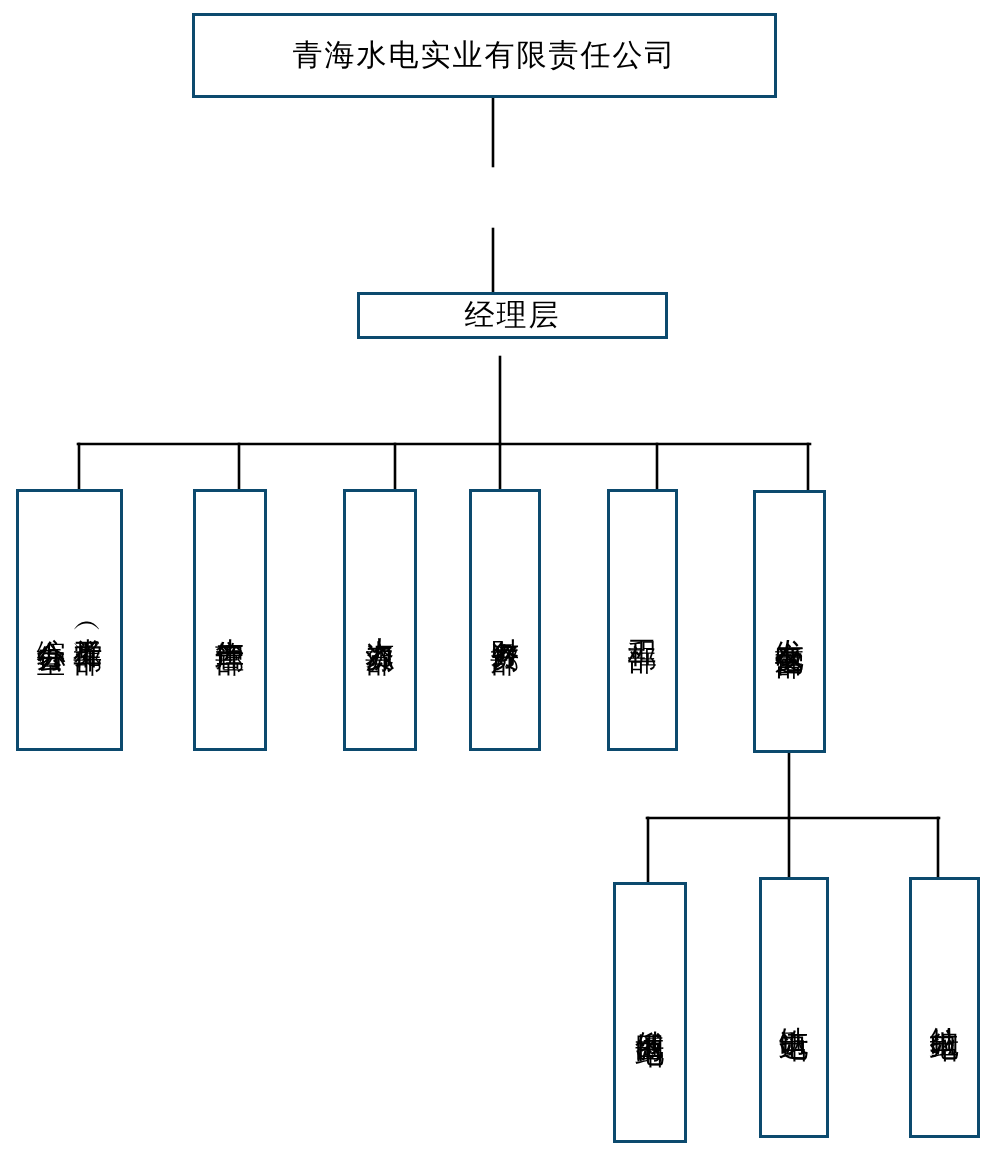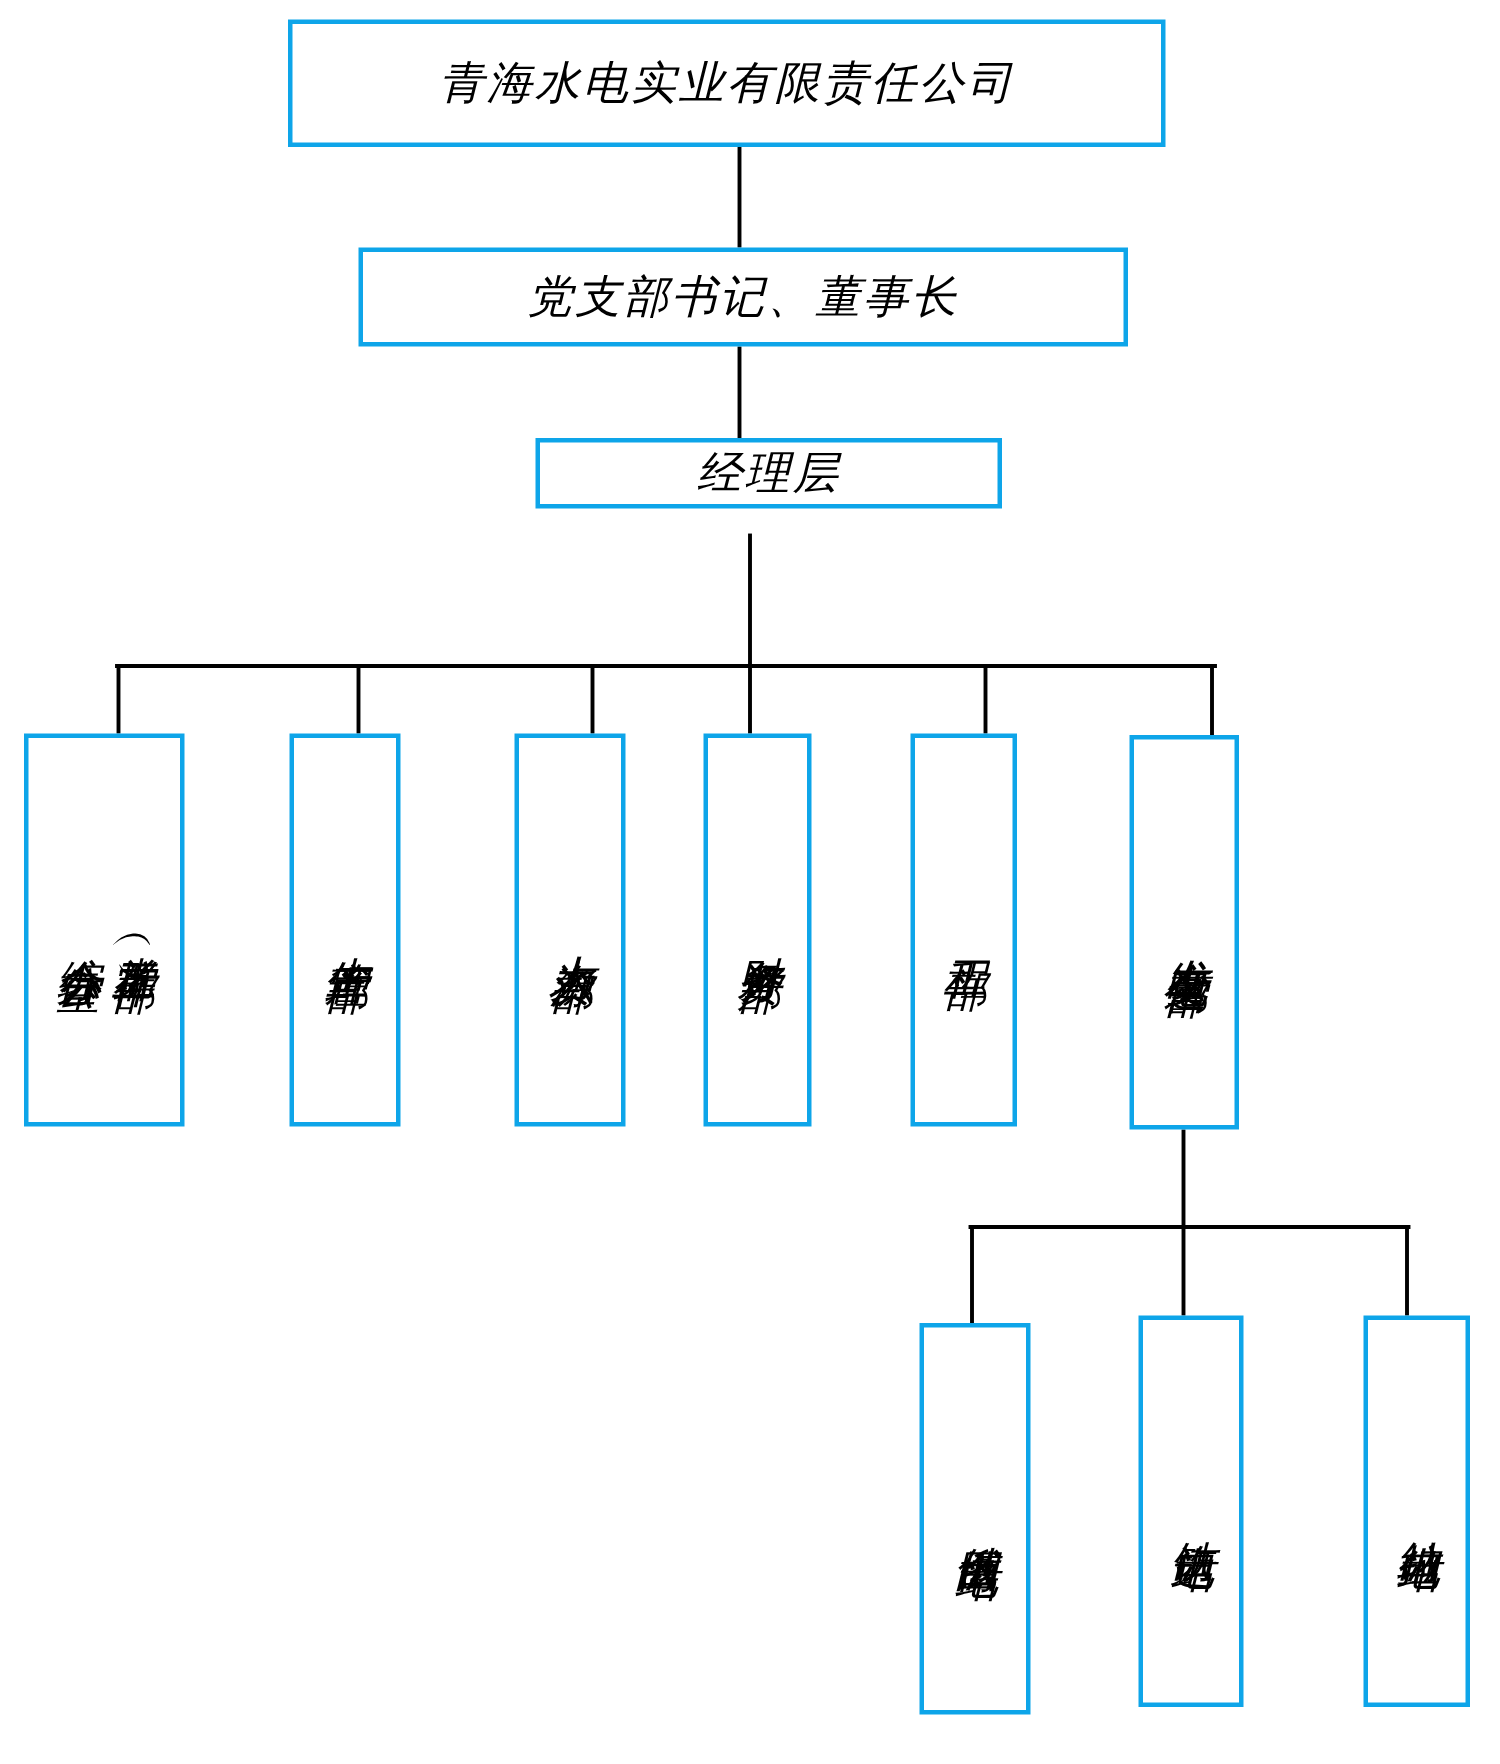--- a/index.html
+++ b/index.html
@@ -19,26 +19,25 @@
   .connectors {
     position: absolute;
     left: 0;
     top: 0;
     width: 1000px;
     height: 1176px;
   }
   .node {
     position: absolute;
     box-sizing: border-box;
-    border: 3px solid #0ea5e9;
+    border: 3px solid #0c4a6e;
     background: #ffffff;
     display: flex;
     align-items: center;
     justify-content: center;
-    font-style: italic;
   }
   .node.h {
     font-size: 30px;
     letter-spacing: 2px;
     white-space: nowrap;
   }
   .vtext {
     writing-mode: vertical-rl;
     text-orientation: mixed;
     font-size: 29px;
@@ -90,21 +89,20 @@
       <line x1="789" y1="752" x2="789" y2="818"></line>
       <line x1="647" y1="818" x2="939" y2="818"></line>
       <line x1="648" y1="818" x2="648" y2="883"></line>
       <line x1="789" y1="818" x2="789" y2="878"></line>
       <line x1="938" y1="818" x2="938" y2="878"></line>
     </g>
   </svg>
 
   <div class="node h box-company">青海水电实业有限责任公司</div>
 
-  <div class="node h box-secretary">党支部书记、董事长</div>
 
   <div class="node h box-mgmt">经理层</div>
 
   <div class="node box-d1">
     <div class="cols">
       <span class="vtext">综合办公室</span>
       <span class="vtext">（党群工作部）</span>
     </div>
   </div>
 

